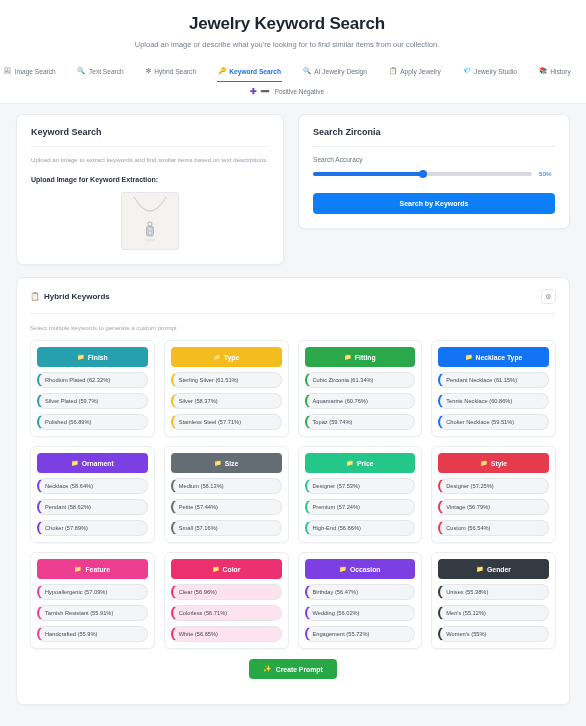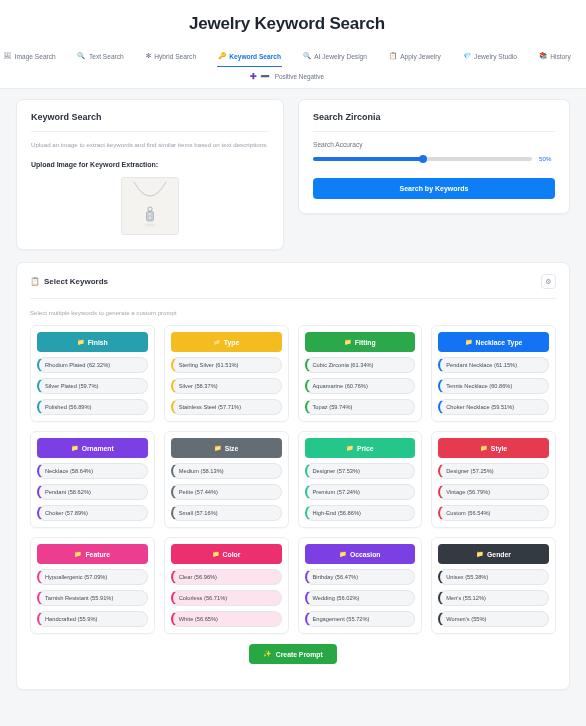--- a/index.html
+++ b/index.html
@@ -158,20 +158,21 @@
     font-family: "Liberation Sans", sans-serif;
   }
 </style>
 </head>
 <body>
 
 <div class="page">
 
   <div class="header">
     <div class="app-title">Jewelry Keyword Search</div>
+    <div class="app-sub">Upload an image or describe what you're looking for to find similar items from our collection.</div>
     <div class="tabs" id="tab-bar">
         <div class="tab">
           <span class="ic">🖼</span>
           <span>Image Search</span>
         </div>
         <div class="tab">
           <span class="ic">🔍</span>
           <span>Text Search</span>
         </div>
         <div class="tab">
@@ -242,21 +243,21 @@
           <div class="slider-val">50%</div>
         </div>
         <button class="primary-btn">Search by Keywords</button>
       </div>
     </div>
 
     <div class="card kw-card">
       <div class="kw-head">
         <div class="kw-title">
           <span>📋</span>
-          <span>Select Keywords</span>
+          <span>Hybrid Keywords</span>
         </div>
         <div class="gear-btn">
           <span>⚙</span>
         </div>
       </div>
       <div class="panel-rule"></div>
       <div class="kw-sub">Select multiple keywords to generate a custom prompt</div>
       <div class="grid" id="kw-grid">
           <div class="kcard">
             <div class="kcard-head" style="background: rgb(38, 160, 174);">

